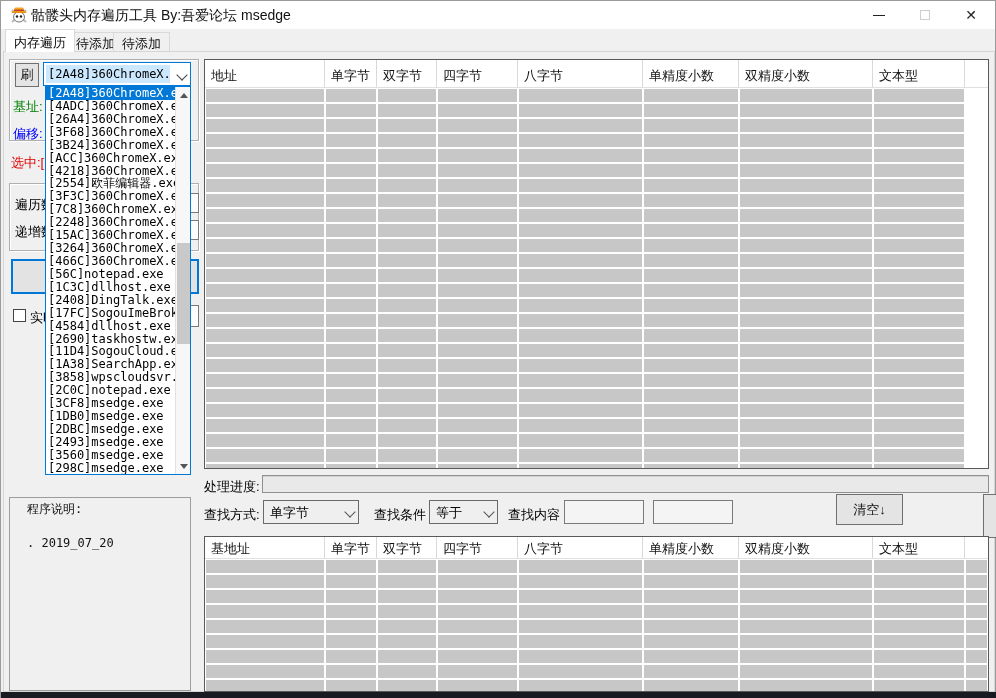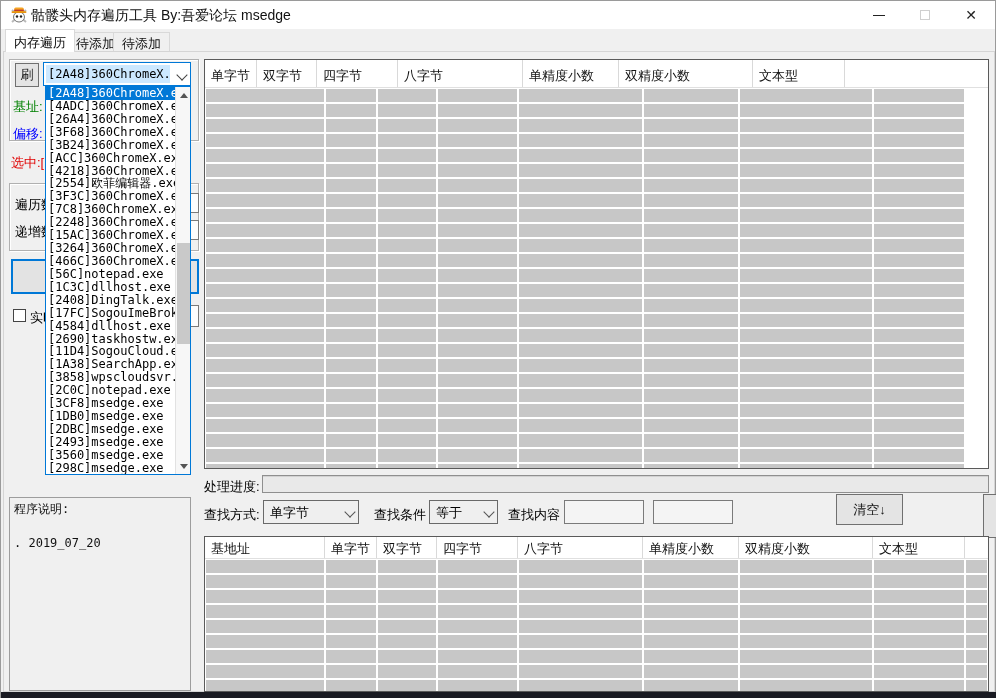--- a/index.html
+++ b/index.html
@@ -32,21 +32,21 @@
   .combo-closed { position:absolute; left:42px; top:61px; width:148px; height:24px; background:#fff; border:1px solid #0078d7; }
   .combo-sel { position:absolute; left:2px; top:2px; right:20px; bottom:2px; background:#cce8ff;
                font-family:"DejaVu Sans Mono", monospace; font-size:12px; line-height:18px; padding-left:2px;
                color:#000; white-space:nowrap; overflow:hidden; }
   .combo-arrow { position:absolute; right:4px; top:8px; width:8px; height:8px; border:solid #444; border-width:0 0 1.5px 1.5px; transform:rotate(-45deg); }
   .field { background:#fdfdfd; border:1px solid #7a7a7a; }
   .checkbox { width:13px; height:13px; background:#fff; border:1px solid #444; }
   .bigbtn { position:absolute; left:10px; top:258px; width:188px; height:35px; background:#e3e3e3; border:2px solid #0078d7; }
 
   .notes { position:absolute; left:8px; top:496px; width:182px; height:194px; border:1px solid #9d9d9d; background:#f0f0f0;
-           font-family:"DejaVu Sans Mono", monospace; font-size:12px; color:#111; padding:4px 3px 0 4px; overflow:hidden; }
+           font-family:"DejaVu Sans Mono", monospace; font-size:12px; color:#111; padding:4px 3px 0 17px; overflow:hidden; }
   .notes p { line-height:14px; word-break:break-all; }
 
   
   .ddlist { position:absolute; left:44px; top:85px; width:146px; height:389px; background:#fff; border:1px solid #0078d7; z-index:10; overflow:hidden; }
   .dd-item { height:12.93px; font-family:"DejaVu Sans Mono", monospace; font-size:12px; line-height:13px;
              padding-left:2px; white-space:nowrap; overflow:hidden; color:#000; }
   .dd-item.selected { background:#0078d7; color:#fff; }
   .dd-scroll { position:absolute; right:0; top:0; width:15px; height:100%; background:#f7f7f7; border-left:1px solid #e2e2e2; }
   .dd-arrowbox { position:absolute; left:0; width:15px; height:16px; display:flex; align-items:center; justify-content:center; background:#f7f7f7; }
   .tri-up { width:0; height:0; border-left:4px solid transparent; border-right:4px solid transparent; border-bottom:5px solid #555; }
@@ -131,20 +131,21 @@
 
   <div class="notes">
     <p style="margin-bottom:20px;">程序说明:</p>
     <div id="notes-paras">
         <p style="margin-bottom: 0px;">. 2019_07_20</p>
       </div>
   </div>
 
   <div class="tbl" style="top:58px; height:410px;" id="top-table">
       <div class="thead" style="height: 28px;">
+        <div class="hcell" style="width: 120px; padding-top: 7px;">地址</div>
         <div class="hcell" style="width: 52px; padding-top: 7px;">单字节</div>
         <div class="hcell" style="width: 60px; padding-top: 7px;">双字节</div>
         <div class="hcell" style="width: 81px; padding-top: 7px;">四字节</div>
         <div class="hcell" style="width: 125px; padding-top: 7px;">八字节</div>
         <div class="hcell" style="width: 96px; padding-top: 7px;">单精度小数</div>
         <div class="hcell" style="width: 134px; padding-top: 7px;">双精度小数</div>
         <div class="hcell" style="width: 92px; padding-top: 7px;">文本型</div>
       </div>
       <div class="tbody">
         <div class="trow">

